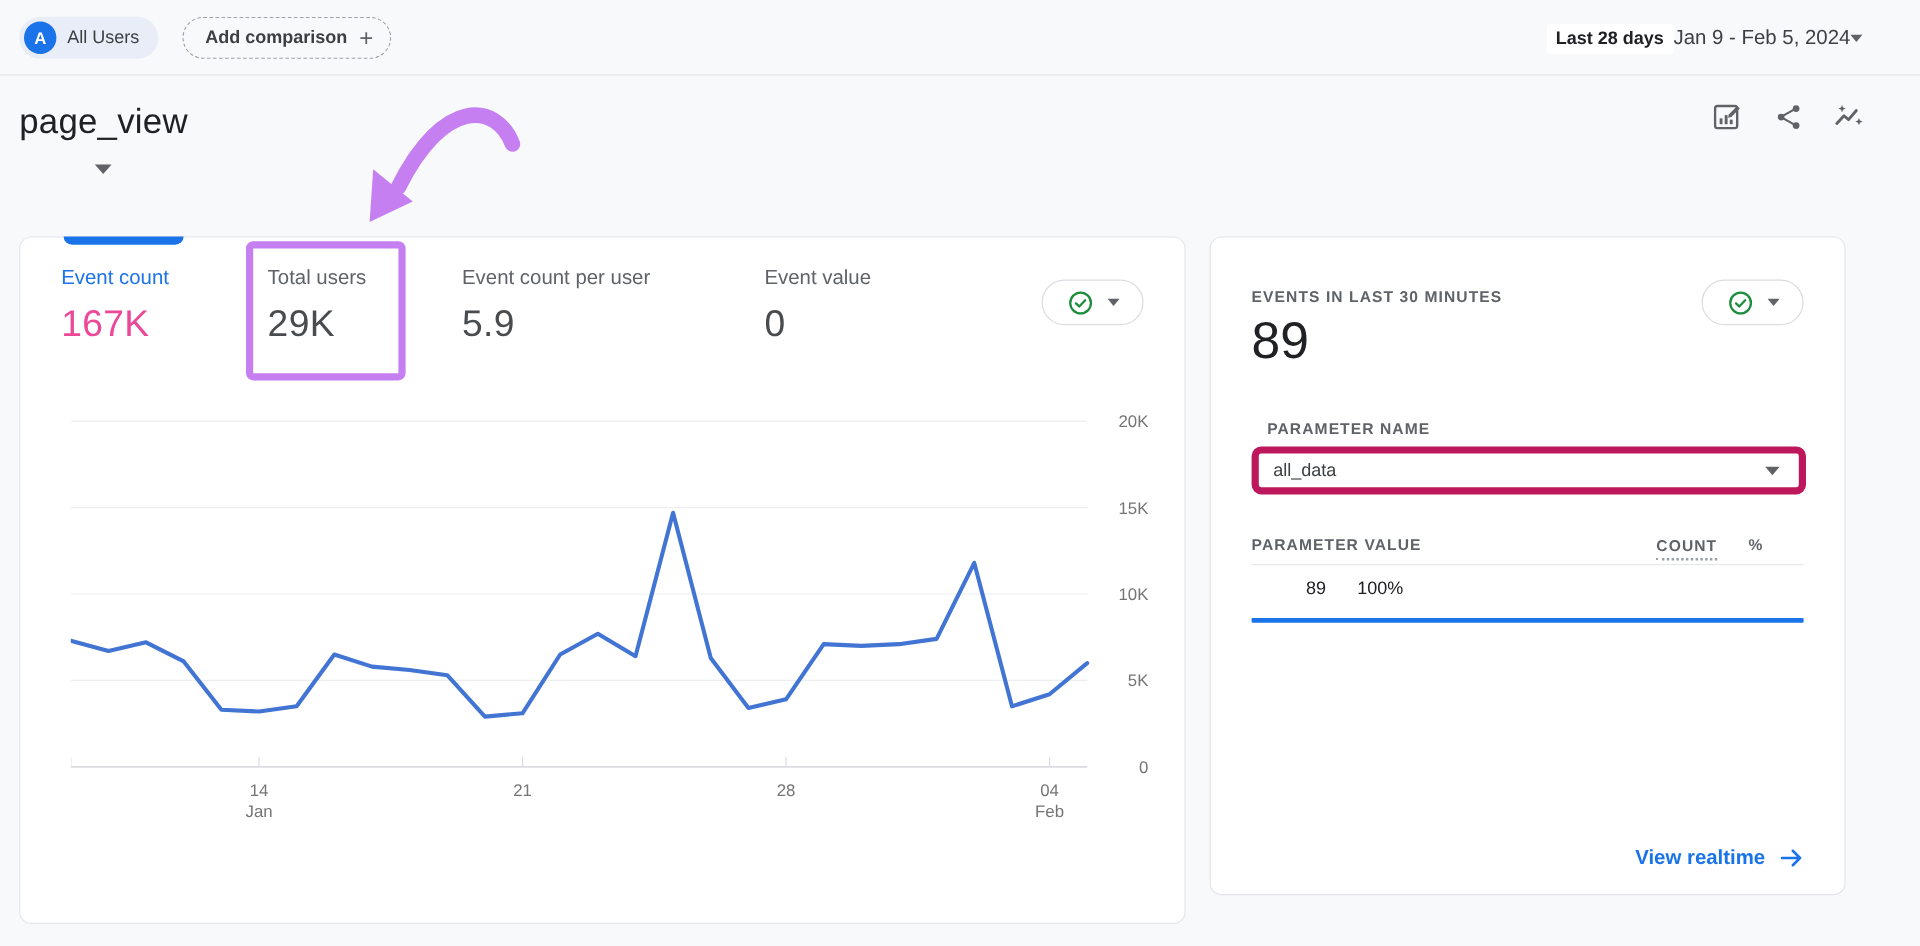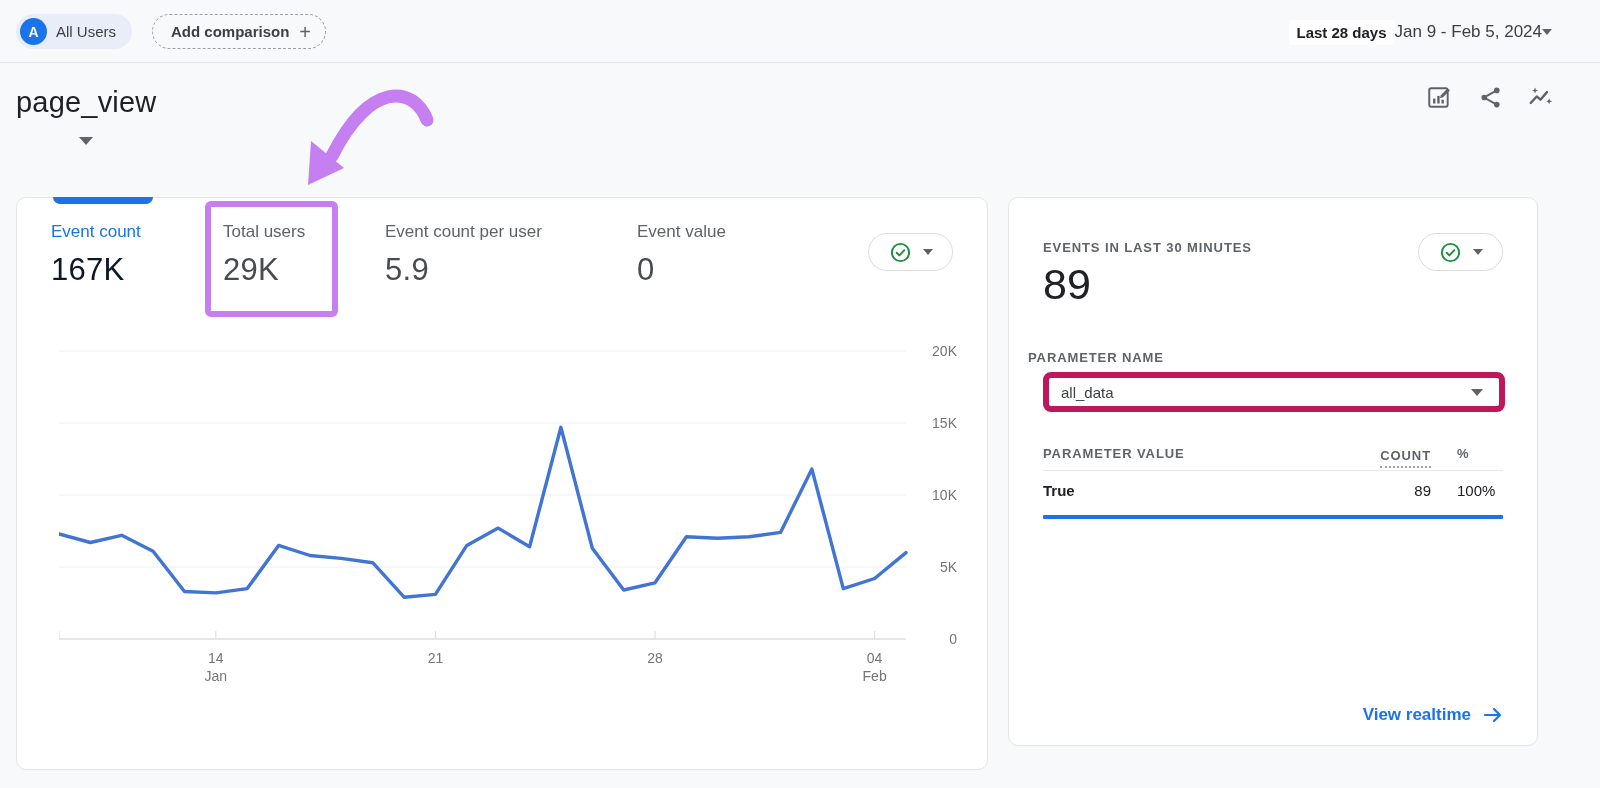--- a/index.html
+++ b/index.html
@@ -47,39 +47,39 @@
   .main-card { left:16px; top:197px; width:972px; height:573px; }
   .side-card { left:1008px; top:197px; width:530px; height:549px; }
   
   .tab-indicator { position:absolute; left:36px; top:-1px; width:100px; height:7px;
                    background:#1a73e8; border-radius:0 0 7px 7px; }
   
   .metric { position:absolute; top:24px; cursor:pointer; }
   .metric .m-label { font-size:17px; color:#5f6368; margin-bottom:10px; }
   .metric .m-value { font-size:31px; color:#494c4e; letter-spacing:.3px; }
   .metric.selected .m-label { color:#1a73e8; }
-  .metric.selected .m-value { color:#0f172a; }
+  .metric.selected .m-value { color:#ec4899; }
   .m1 { left:34px; } .m2 { left:206px; } .m3 { left:368px; } .m4 { left:620px; }
   .pill { position:absolute; right:34px; top:35px; width:85px; height:38px;
           border:1px solid #dadce0; border-radius:19px; background:#fff;
           display:flex; align-items:center; justify-content:center; gap:11px; cursor:pointer; }
   .pill .caret { border-top-width:6px; }
   
   .hl-box { position:absolute; left:188px; top:3px; width:133px; height:116px;
             border:6px solid #c57ff0; border-radius:6px; pointer-events:none; }
   
   .chart-wrap { position:absolute; left:42px; top:143px; width:900px; height:345px; }
   
   .arrow-overlay { position:absolute; left:280px; top:78px; width:170px; height:120px;
                    pointer-events:none; z-index:5; }
   
   .caps { font-size:13px; letter-spacing:.9px; color:#5f6368; font-weight:bold; }
   .rt-header { position:absolute; left:34px; top:42px; }
   .rt-value { position:absolute; left:34px; top:62px; font-size:43px; color:#202124; }
-  .param-label { position:absolute; left:19px; top:152px; }
+  .param-label { position:absolute; left:47px; top:152px; }
   .param-select { position:absolute; left:34px; top:174px; width:462px; height:40px;
                   border:6px solid #be185d; border-radius:8px; background:#fff;
                   display:flex; align-items:center; justify-content:space-between;
                   padding:0 16px 0 12px; cursor:pointer; }
   .param-select .sel-text { font-size:15px; color:#3c4043; }
   .param-select .caret { border-left-width:6px; border-right-width:6px; border-top-width:7px; }
   .pv-head { position:absolute; left:34px; right:34px; top:248px;
              display:flex; align-items:flex-start; }
   .pv-head .caps.count { border-bottom:2px dotted #9aa0a6; padding-bottom:3px; cursor:pointer; }
   .col-value { flex:1; }
@@ -217,21 +217,20 @@
     <span class="caret"></span>
   </div>
 
   <div class="pv-head">
     <span class="caps col-value">PARAMETER VALUE</span>
     <span class="col-count"><span class="caps count">COUNT</span></span>
     <span class="caps col-pct">%</span>
   </div>
   <div class="pv-divider"></div>
   <div class="pv-row">
-    <span class="col-value">True</span>
     <span class="col-count">89</span>
     <span class="col-pct">100%</span>
   </div>
   <div class="pv-bar"></div>
 
   <div class="view-rt">
     <span>View realtime</span>
     <svg width="20" height="16" viewBox="0 0 20 16" fill="none" stroke="#1a73e8" stroke-width="2.2" stroke-linecap="round" stroke-linejoin="round">
       <path d="M2 8 L17 8 M11 2 L17 8 L11 14"></path>
     </svg>

